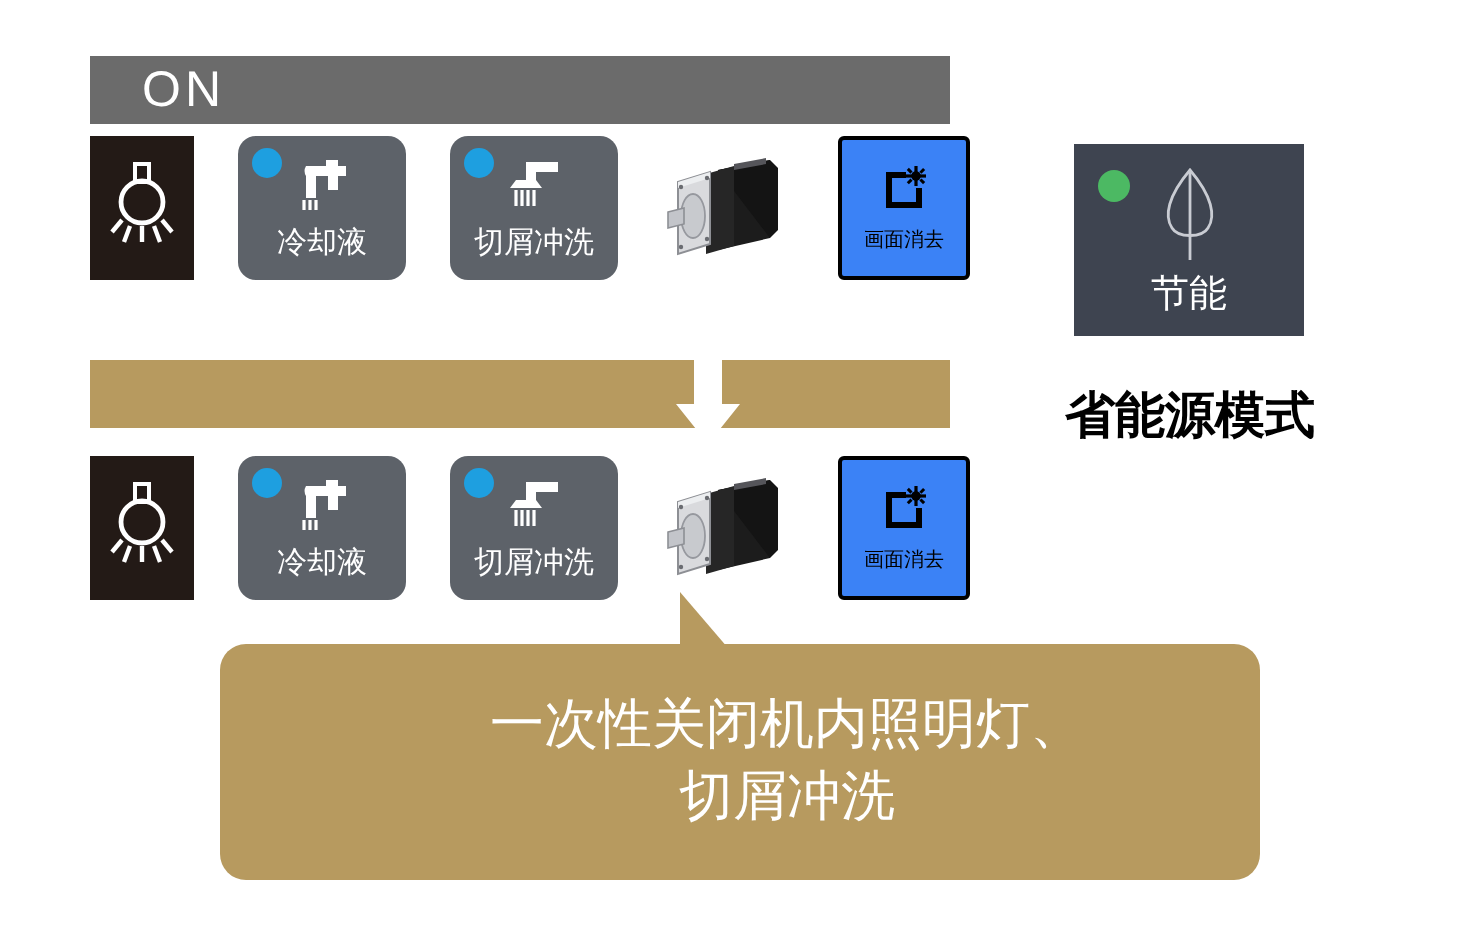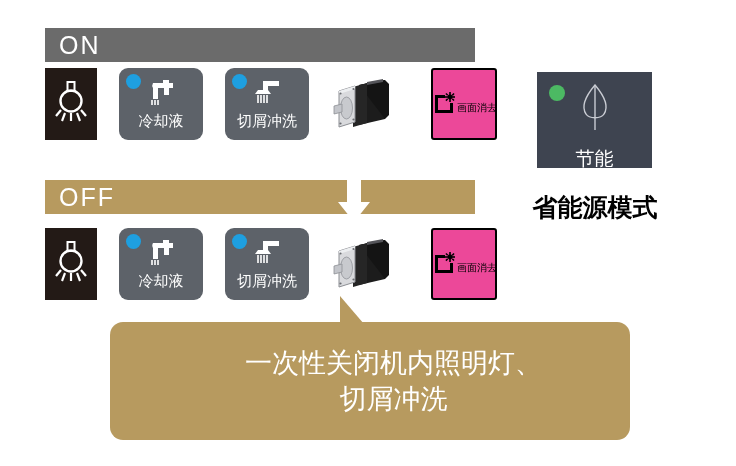--- a/index.html
+++ b/index.html
@@ -34,20 +34,21 @@
     padding-left: 14px;
     line-height: 1;
     font-weight: 400;
   }
   #bar-on {
     left: 45px;
     top: 28px;
     width: 430px;
     height: 34px;
     background: #6b6b6b;
+    padding-left: 12px;
   }
   #bar-off {
     left: 45px;
     top: 180px;
     width: 430px;
     height: 34px;
     background: #b79a5f;
   }
   
   .bar-arrow {
@@ -126,29 +127,29 @@
     flex: none;
     display: flex;
     align-items: center;
     justify-content: center;
   }
 
   
   .clearkey {
     width: 66px;
     height: 72px;
-    background: #ec4899;
+    background: #3b82f6;
     border: 2px solid #000000;
     border-radius: 3px;
     flex: none;
     display: flex;
+    flex-direction: column;
     align-items: center;
     justify-content: center;
     box-sizing: border-box;
-    margin-left: 12px;
   }
   .clearkey .ck-icon {
     height: 26px;
     display: flex;
     align-items: center;
     justify-content: center;
   }
   .clearkey .ck-label {
     color: #000000;
     font-size: 10px;
@@ -194,21 +195,21 @@
   #eco-panel {
     position: absolute;
     left: 537px;
     top: 72px;
     width: 115px;
     height: 96px;
     background: #3e4450;
     display: flex;
     flex-direction: column;
     align-items: center;
-    justify-content: space-between;
+    justify-content: flex-start;
     padding-top: 10px;
     box-sizing: border-box;
   }
   #eco-panel .eco-led {
     position: absolute;
     left: 12px;
     top: 13px;
     width: 16px;
     height: 16px;
     border-radius: 50%;
@@ -337,21 +338,20 @@
             <rect x="15.1" y="7.4" width="1.5" height="2.6" transform="rotate(45 15.8 8.7)"></rect>
           </g>
         </svg>
       </span>
       <span class="ck-label">画面消去</span>
     </div>
 
   </div>
 
   <div class="state-bar" id="bar-off">
-    <span class="state-label">OFF</span>
     <span class="bar-arrow">
       <svg width="40" height="50" viewBox="0 0 40 50">
         <path d="M13 -2 h14 v24 h9 l-16 20 l-16 -20 h9 z" fill="#ffffff"></path>
       </svg>
     </span>
   </div>
 
   <div class="device-row" id="row-off">
 
     <div class="lamp-tile">

